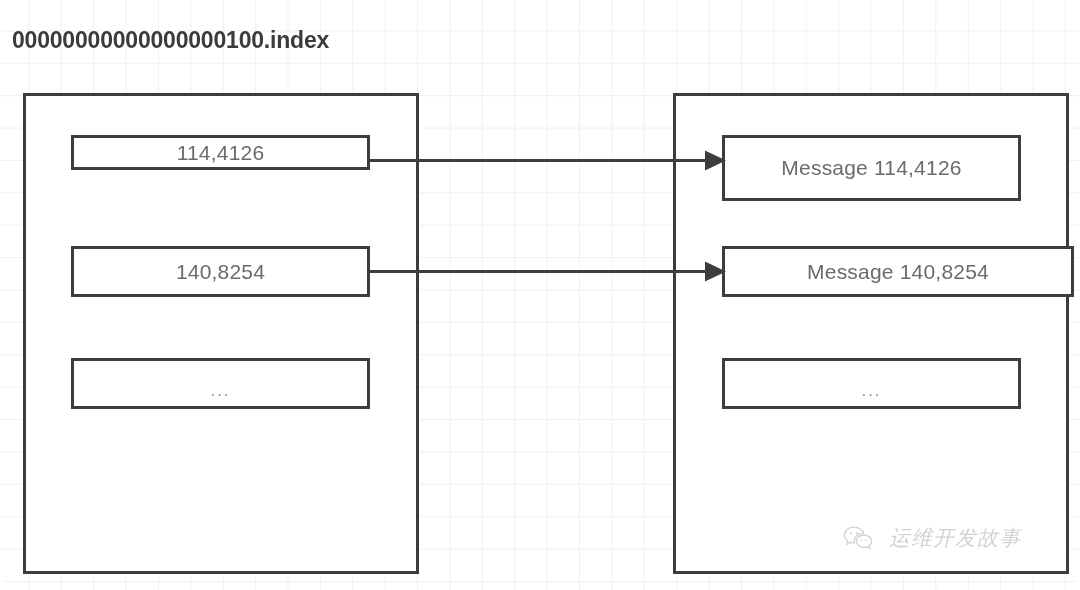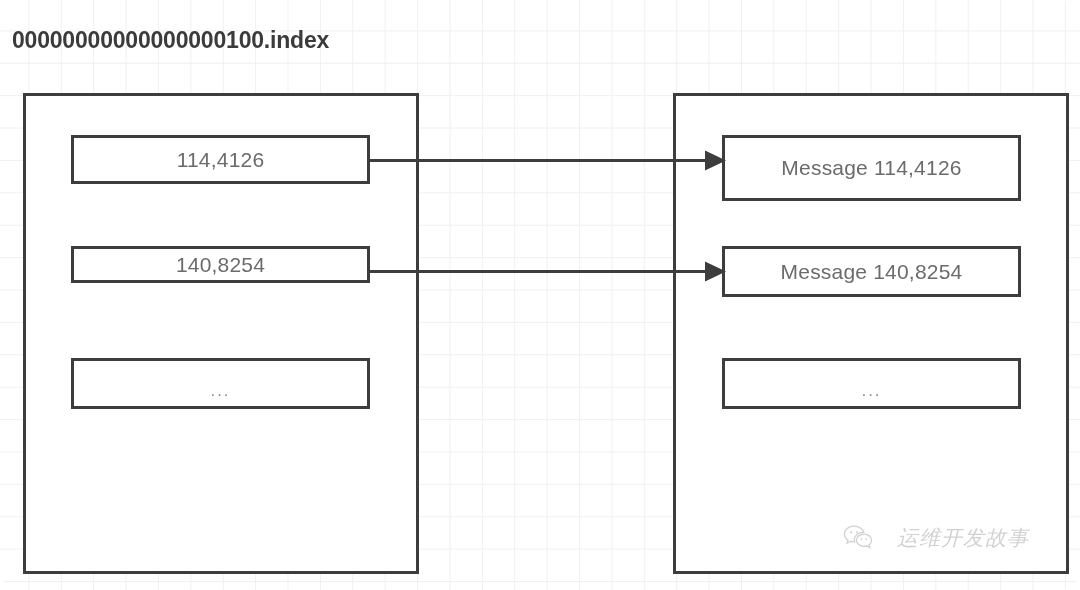--- a/index.html
+++ b/index.html
@@ -72,44 +72,45 @@
   }
   .entry-ellipsis {
     font-size: 17px;
     color: #8e8e8e;
     letter-spacing: 2px;
     position: relative;
     top: 7px;
   }
 
   
-  #index-entry-0 { left: 71px; top: 135px; width: 299px; height: 49px; }
-  #index-entry-1 { left: 71px; top: 246px; width: 299px; height: 37px; }
+  #index-entry-0 { left: 71px; top: 135px; width: 299px; height: 35px; }
+  #index-entry-1 { left: 71px; top: 246px; width: 299px; height: 51px; }
   #index-entry-2 { left: 71px; top: 358px; width: 299px; height: 51px; }
 
   
   #log-entry-0 { left: 722px; top: 135px; width: 299px; height: 66px; }
-  #log-entry-1 { left: 722px; top: 246px; width: 299px; height: 51px; }
+  #log-entry-1 { left: 722px; top: 246px; width: 352px; height: 51px; }
   #log-entry-2 { left: 722px; top: 358px; width: 299px; height: 51px; }
 
   
   .arrow-svg {
     position: absolute;
     left: 0; top: 0;
     width: 1080px; height: 590px;
     pointer-events: none;
   }
 
   
   #watermark {
     position: absolute;
     left: 843px;
     top: 524px;
     display: flex;
-    gap: 24px;
+    align-items: center;
+    gap: 16px;
     opacity: 0.45;
   }
   #watermark-text {
     font-family: "DejaVu Sans", sans-serif;
     font-size: 21px;
     font-style: italic;
     color: #9a9a9a;
     white-space: nowrap;
     letter-spacing: 1px;
   }

